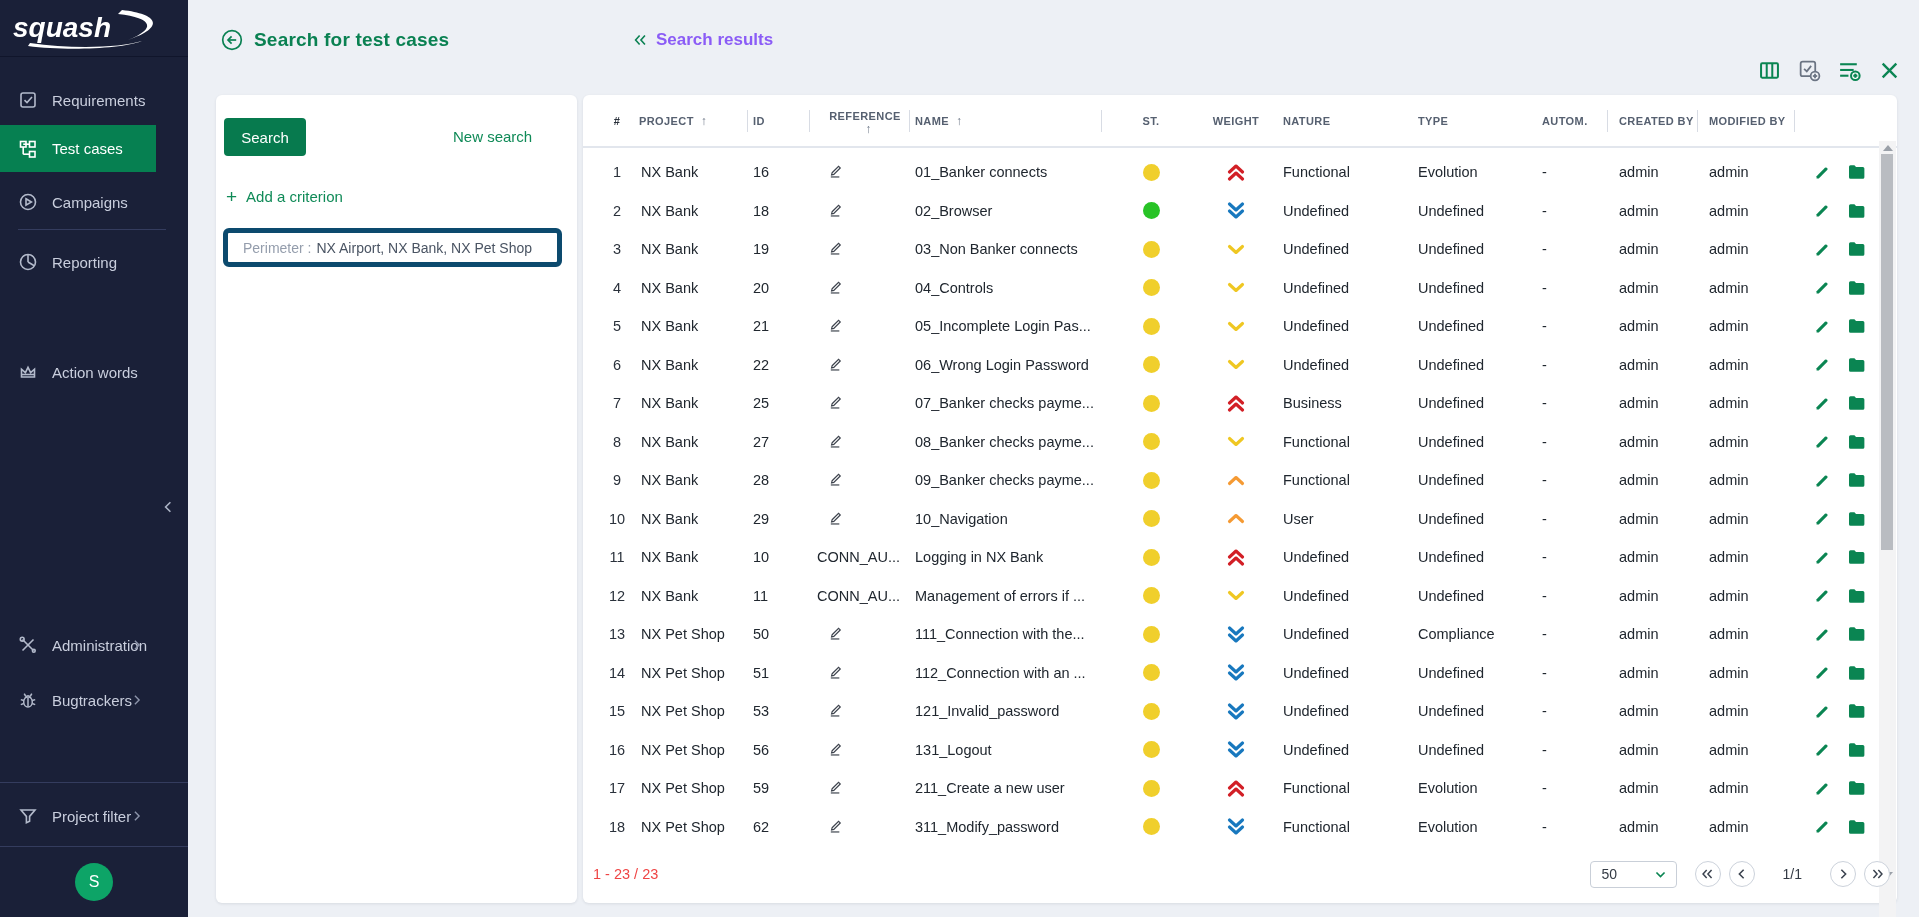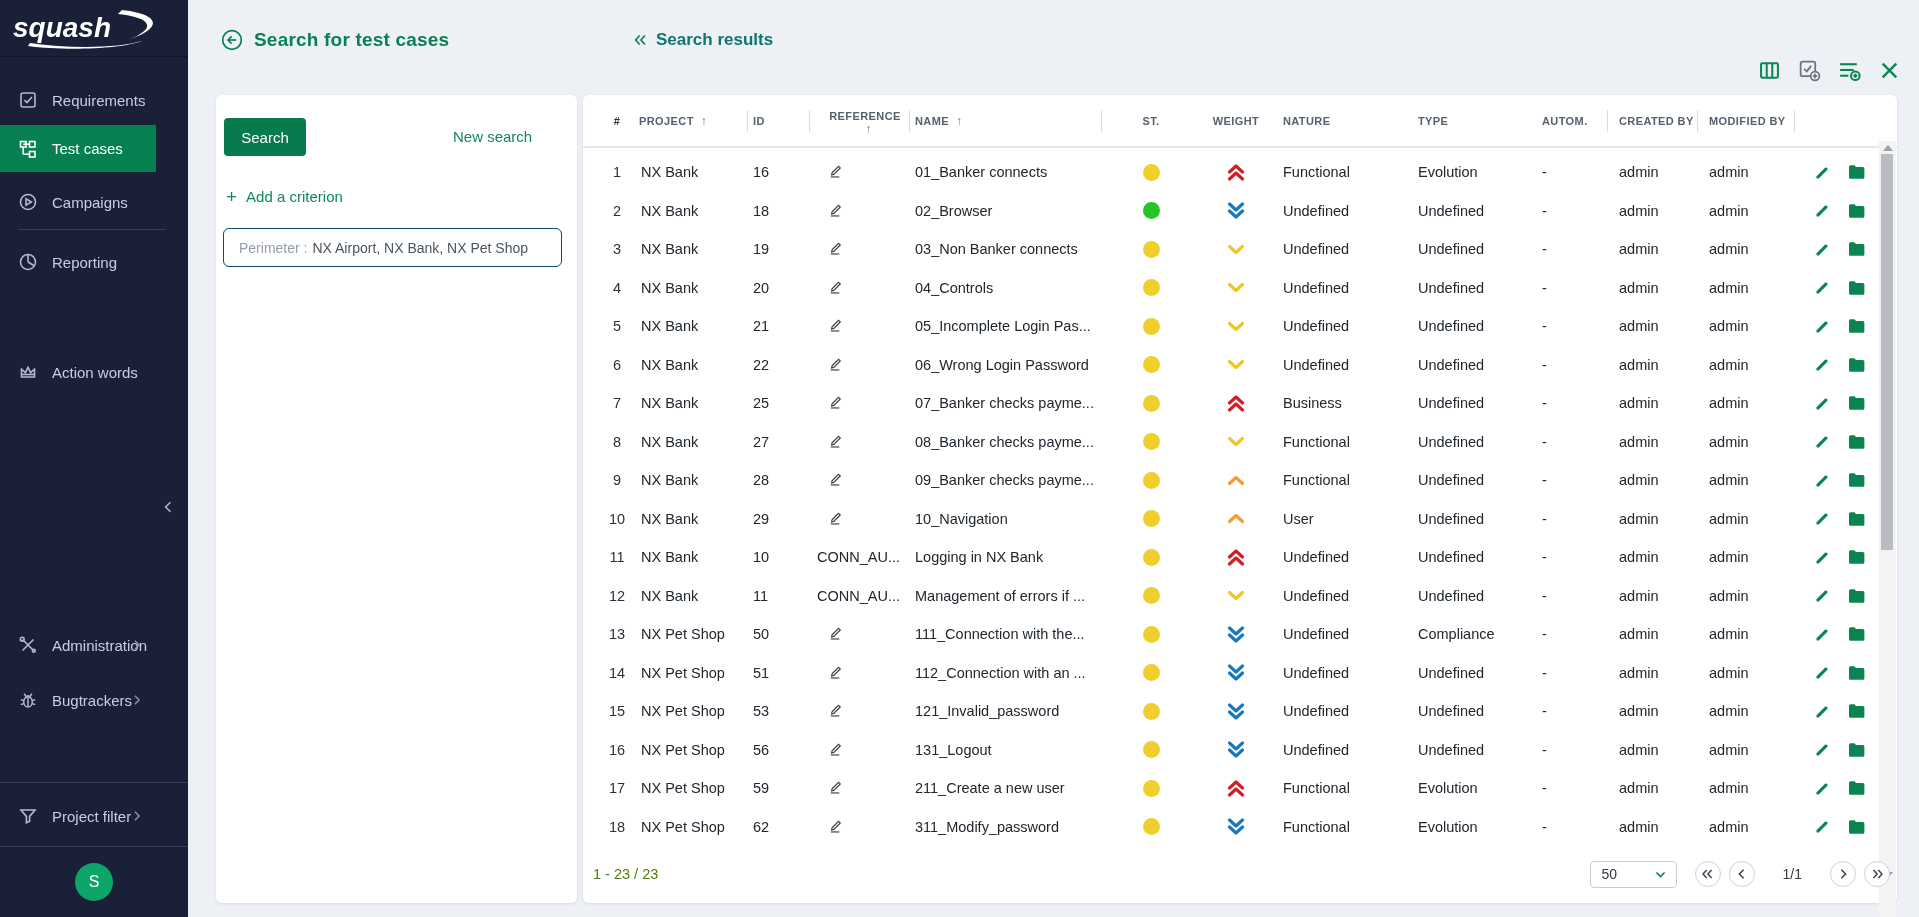--- a/index.html
+++ b/index.html
@@ -17,34 +17,34 @@
   .side-item.active .lbl { color:#ffffff; }
   .side-divider { position:absolute; height:1px; background:#343c5e; }
   .collapse-btn { position:absolute; right:8px; top:495px; width:24px; height:24px; display:flex; align-items:center; justify-content:center; cursor:pointer; }
   .avatar { position:absolute; left:75px; top:863px; width:38px; height:38px; border-radius:50%; background:#0da467; color:#fff; font-size:16px; display:flex; align-items:center; justify-content:center; cursor:pointer; }
 
   
   .main { position:absolute; left:188px; top:0; width:1731px; height:917px; }
 
   .back-btn { position:absolute; left:33px; top:29px; width:22px; height:22px; cursor:pointer; }
   .page-title { position:absolute; left:66px; top:29px; font-size:19px; font-weight:700; color:#0a8152; letter-spacing:.2px; }
-  .results-link { position:absolute; left:445px; top:30px; display:flex; align-items:center; gap:8px; color:#0f766e; font-size:17px; font-weight:600; cursor:pointer; }
+  .results-link { position:absolute; left:445px; top:30px; display:flex; align-items:center; gap:8px; color:#8b5cf6; font-size:17px; font-weight:600; cursor:pointer; }
 
   .top-icons { position:absolute; top:57px; left:1568px; display:flex; align-items:center; gap:14px; }
   .top-icons .ticon { width:26px; height:26px; display:flex; align-items:center; justify-content:center; cursor:pointer; }
 
   .card { position:absolute; top:95px; background:#fff; border-radius:6px; box-shadow:0 1px 3px rgba(25,35,60,.10); }
 
   
   .criteria-card { left:28px; width:361px; height:808px; }
   .search-btn { position:absolute; left:8px; top:23px; width:82px; height:38px; background:#077a4e; color:#fff; font-size:15px; border:none; border-radius:4px; cursor:pointer; font-family:inherit; }
   .new-search { position:absolute; left:237px; top:33px; color:#0f8a57; font-size:15px; cursor:pointer; white-space:nowrap; }
   .add-criterion { position:absolute; left:10px; top:92px; display:flex; align-items:center; gap:9px; color:#0f8a57; font-size:15px; cursor:pointer; }
   .add-criterion .plus { font-size:19px; font-weight:400; line-height:1; }
-  .perimeter-chip { position:absolute; left:7px; top:133px; width:339px; height:39px; border:1px solid #0c4a6e; border-radius:6px; display:flex; align-items:center; padding-left:15px; font-size:14px; cursor:pointer; background:#fff; white-space:nowrap; overflow:hidden; }
+  .perimeter-chip { position:absolute; left:7px; top:133px; width:339px; height:39px; border:5px solid #0c4a6e; border-radius:6px; display:flex; align-items:center; padding-left:15px; font-size:14px; cursor:pointer; background:#fff; white-space:nowrap; overflow:hidden; }
   .perimeter-chip .plabel { color:#949dac; margin-right:5px; }
   .perimeter-chip .pvalue { color:#4a5463; }
 
   
   .results-card { left:395px; width:1314px; height:808px; }
   .thead, .trow { display:grid; grid-template-columns:44px 112px 62px 100px 192px 92px 78px 135px 124px 77px 90px 97px 83px; align-items:center; padding-left:12px; }
   .thead { height:53px; border-bottom:2px solid #e2e6ed; }
   .hc { font-size:11px; font-weight:700; color:#566070; letter-spacing:.4px; position:relative; height:22px; display:flex; align-items:center; cursor:pointer; }
   .hc .sort { font-size:12px; font-weight:400; color:#6d7787; margin-left:7px; }
   .hc.sep::before { content:""; position:absolute; left:-4px; top:0; width:1px; height:22px; background:#d8dce4; }
@@ -62,21 +62,21 @@
 
   
   .vscroll { position:absolute; top:46px; right:1px; width:17px; height:799px; background:#f3f3f4; }
   .vthumb { position:absolute; left:2px; top:13px; width:12px; height:396px; background:#b9bcc1; cursor:pointer; }
   .sarrow { position:absolute; left:4px; width:0; height:0; border-left:5px solid transparent; border-right:5px solid transparent; cursor:pointer; }
   .sarrow.up { top:4px; border-bottom:6px solid #9aa0a8; }
   .sarrow.down { bottom:62px; border-top:6px solid #9aa0a8; }
 
   
   .tfoot { position:absolute; left:0; bottom:0; width:100%; height:58px; display:flex; align-items:center; }
-  .range-label { position:absolute; left:10px; font-size:14.5px; color:#4d7c0f; }
+  .range-label { position:absolute; left:10px; font-size:14.5px; color:#ef4444; }
   .pager { position:absolute; right:7px; display:flex; align-items:center; gap:8px; }
   .psize { width:87px; height:27px; border:1px solid #c9cfd8; border-radius:4px; display:flex; align-items:center; justify-content:space-between; padding:0 9px 0 11px; font-size:14px; color:#333a44; cursor:pointer; background:#fff; margin-right:10px; }
   .pbtn { width:26px; height:26px; border-radius:50%; border:1px solid #ccd2db; background:#fff; display:flex; align-items:center; justify-content:center; cursor:pointer; }
   .pindicator { font-size:14px; color:#333a44; margin:0 20px; }
 </style>
 </head>
 <body>
 
 <aside class="sidebar">
   <div class="logo-wrap">

